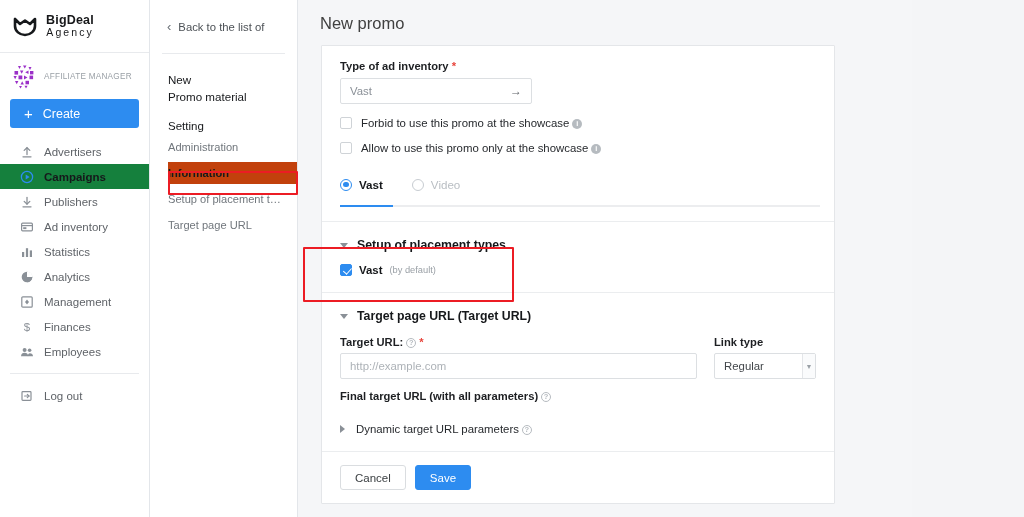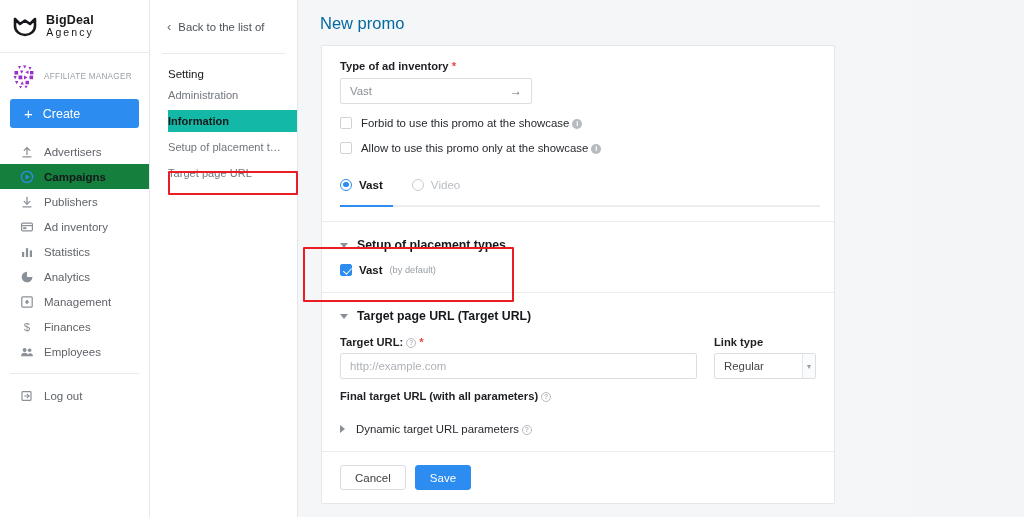--- a/index.html
+++ b/index.html
@@ -89,32 +89,32 @@
   }
   .sub-group {
     margin-top: 14px; font-size: 11.5px; font-weight: 400;
     color: #16181b; padding-left: 18px;
   }
   .sub-item {
     height: 22px; display: flex; align-items: center; padding-left: 18px;
     font-size: 11.1px; color: #70767c; cursor: pointer; margin-top: 4px;
   }
   .sub-item.selected {
-    background: #14b8a6; color: #16181b; font-weight: 700;
+    background: #c2410c; color: #16181b; font-weight: 700;
     margin-left: 18px; padding-left: 0; margin-right: 0;
   }
   .sub-item.selected > span { padding-left: 0; }
 
   
   .main {
     flex: 1 1 auto; height: 517px; background: #f5f6f8;
     position: relative; overflow: hidden;
   }
   .page-title {
-    font-size: 16.5px; color: #0369a1; font-weight: 400;
+    font-size: 16.5px; color: #404040; font-weight: 400;
     padding: 14px 0 0 22px;
   }
   .card {
     margin: 12px 0 0 23px; width: 514px; background: #fff;
     border: 1px solid #e4e6e9; border-radius: 1px;
   }
   .card-sec { padding: 14px 18px 14px 18px; }
   .card-sec + .card-sec { border-top: 1px solid #ebedef; }
 
   .field-label {
@@ -420,20 +420,24 @@
   </div>
 
   <div class="subpanel">
 
     <div class="back-row">
       <span class="back-chev">‹</span>
       <span class="back-label">Back to the list of</span>
     </div>
     <div class="sub-divider"></div>
 
+    <div class="sub-title">
+      <div>New</div>
+      <div>Promo material</div>
+    </div>
 
     <div class="sub-group">Setting</div>
 
     <div class="sub-item">
       <span>Administration</span>
     </div>
     <div class="sub-item selected">
       <span>Information</span>
     </div>
     <div class="sub-item">

